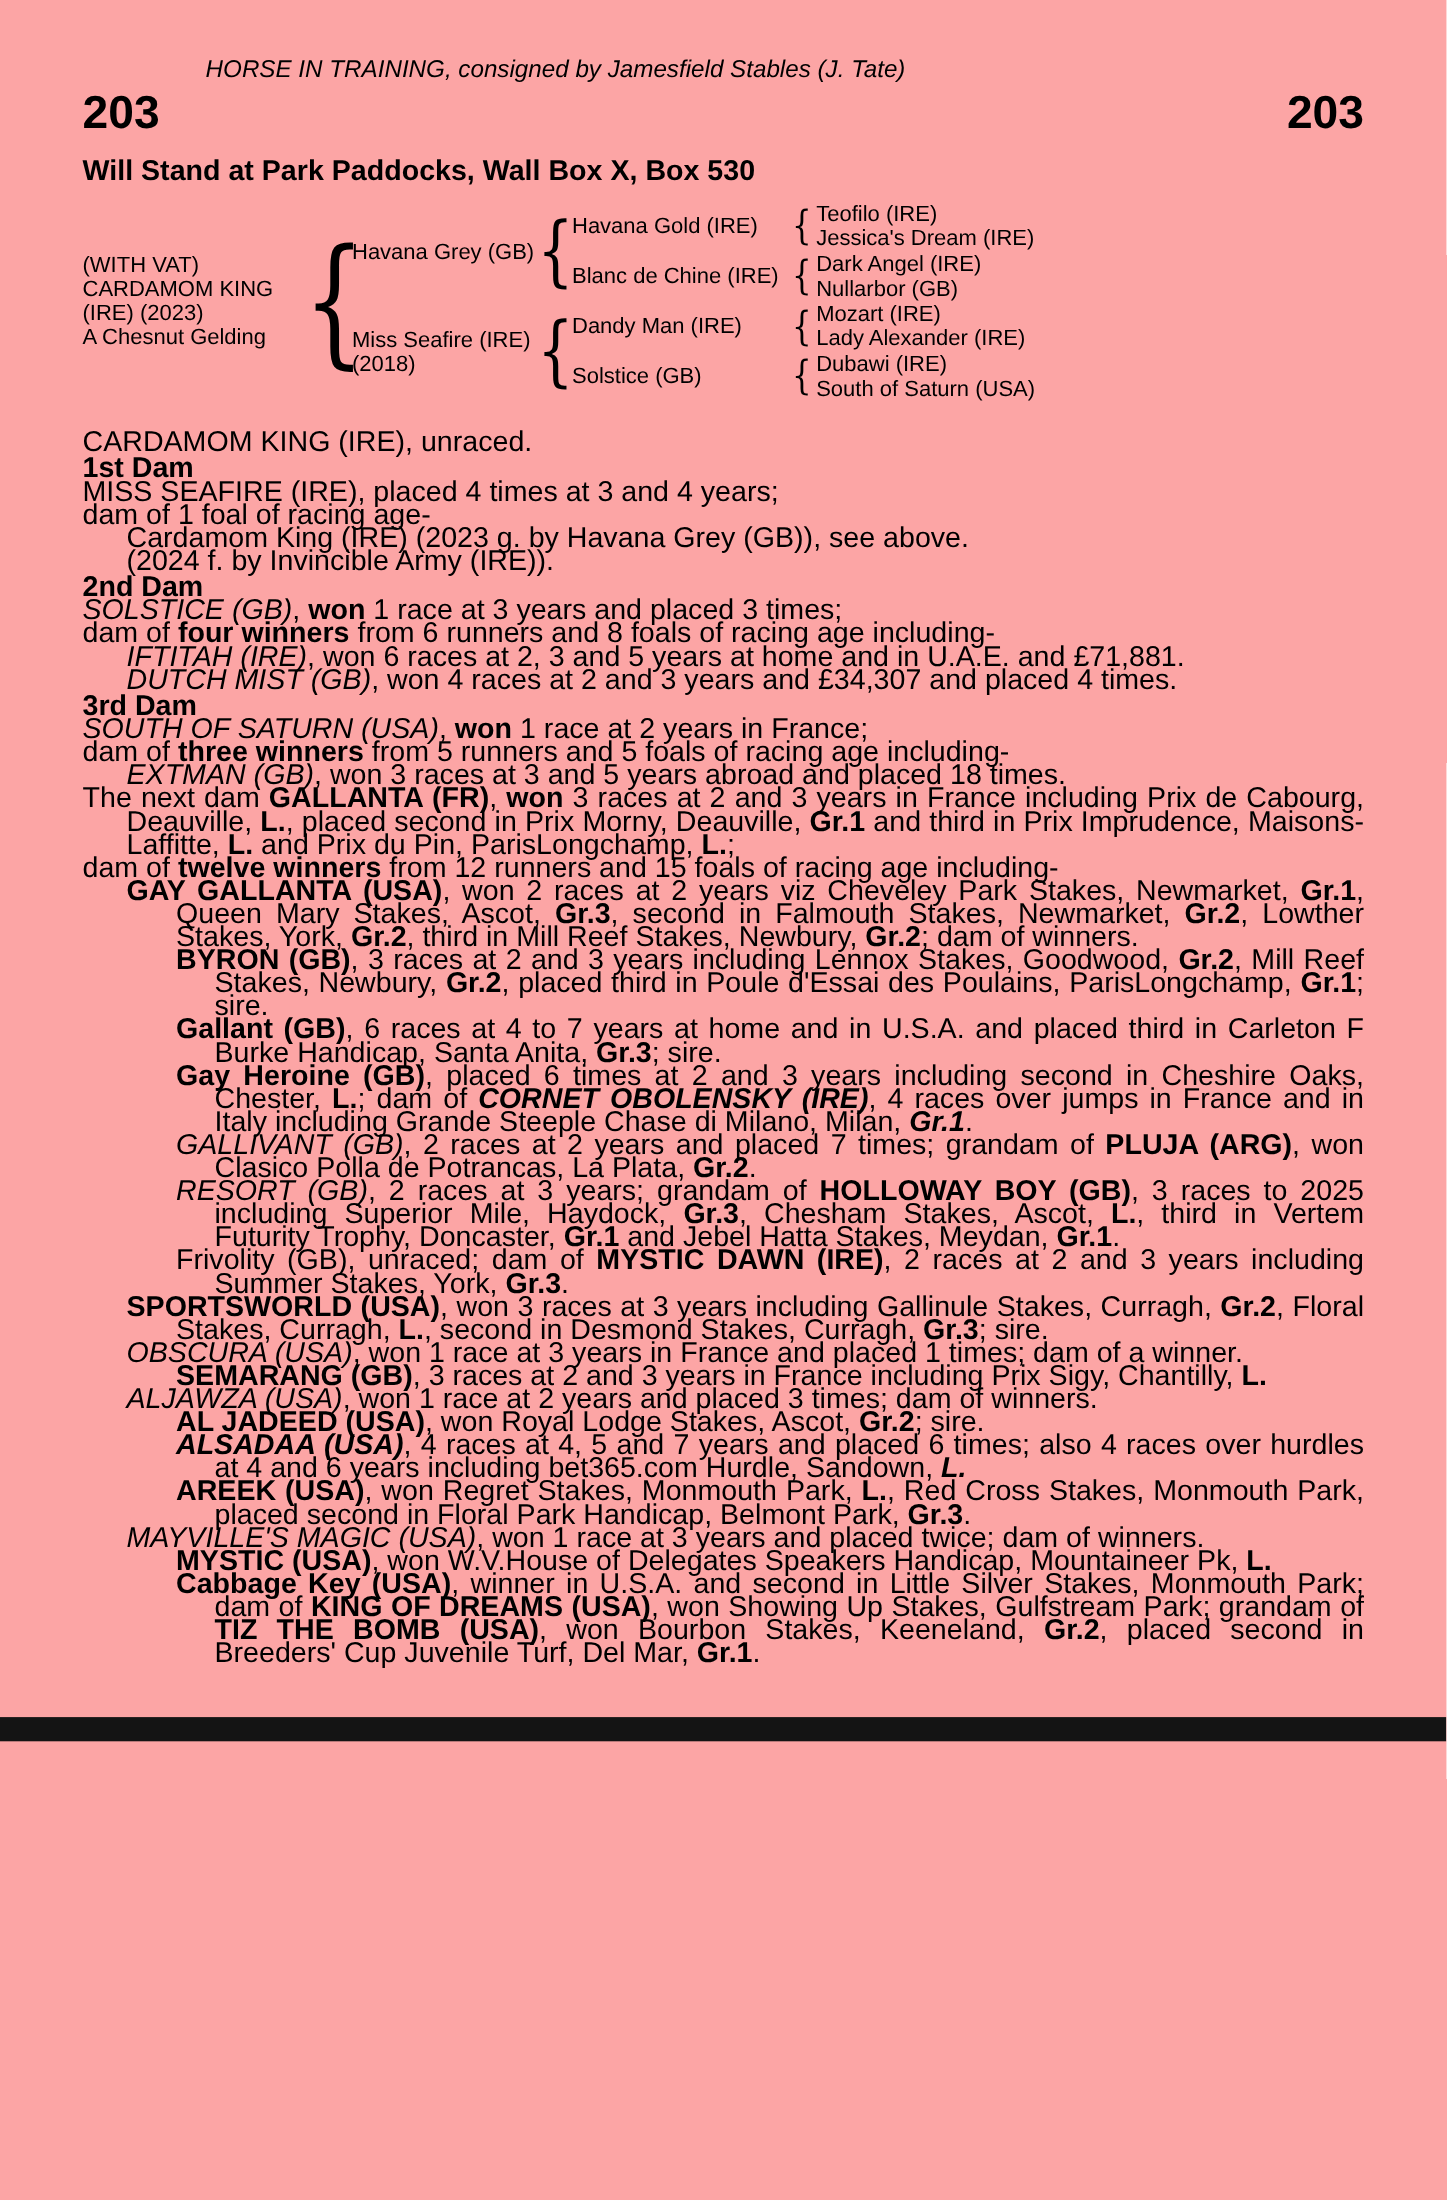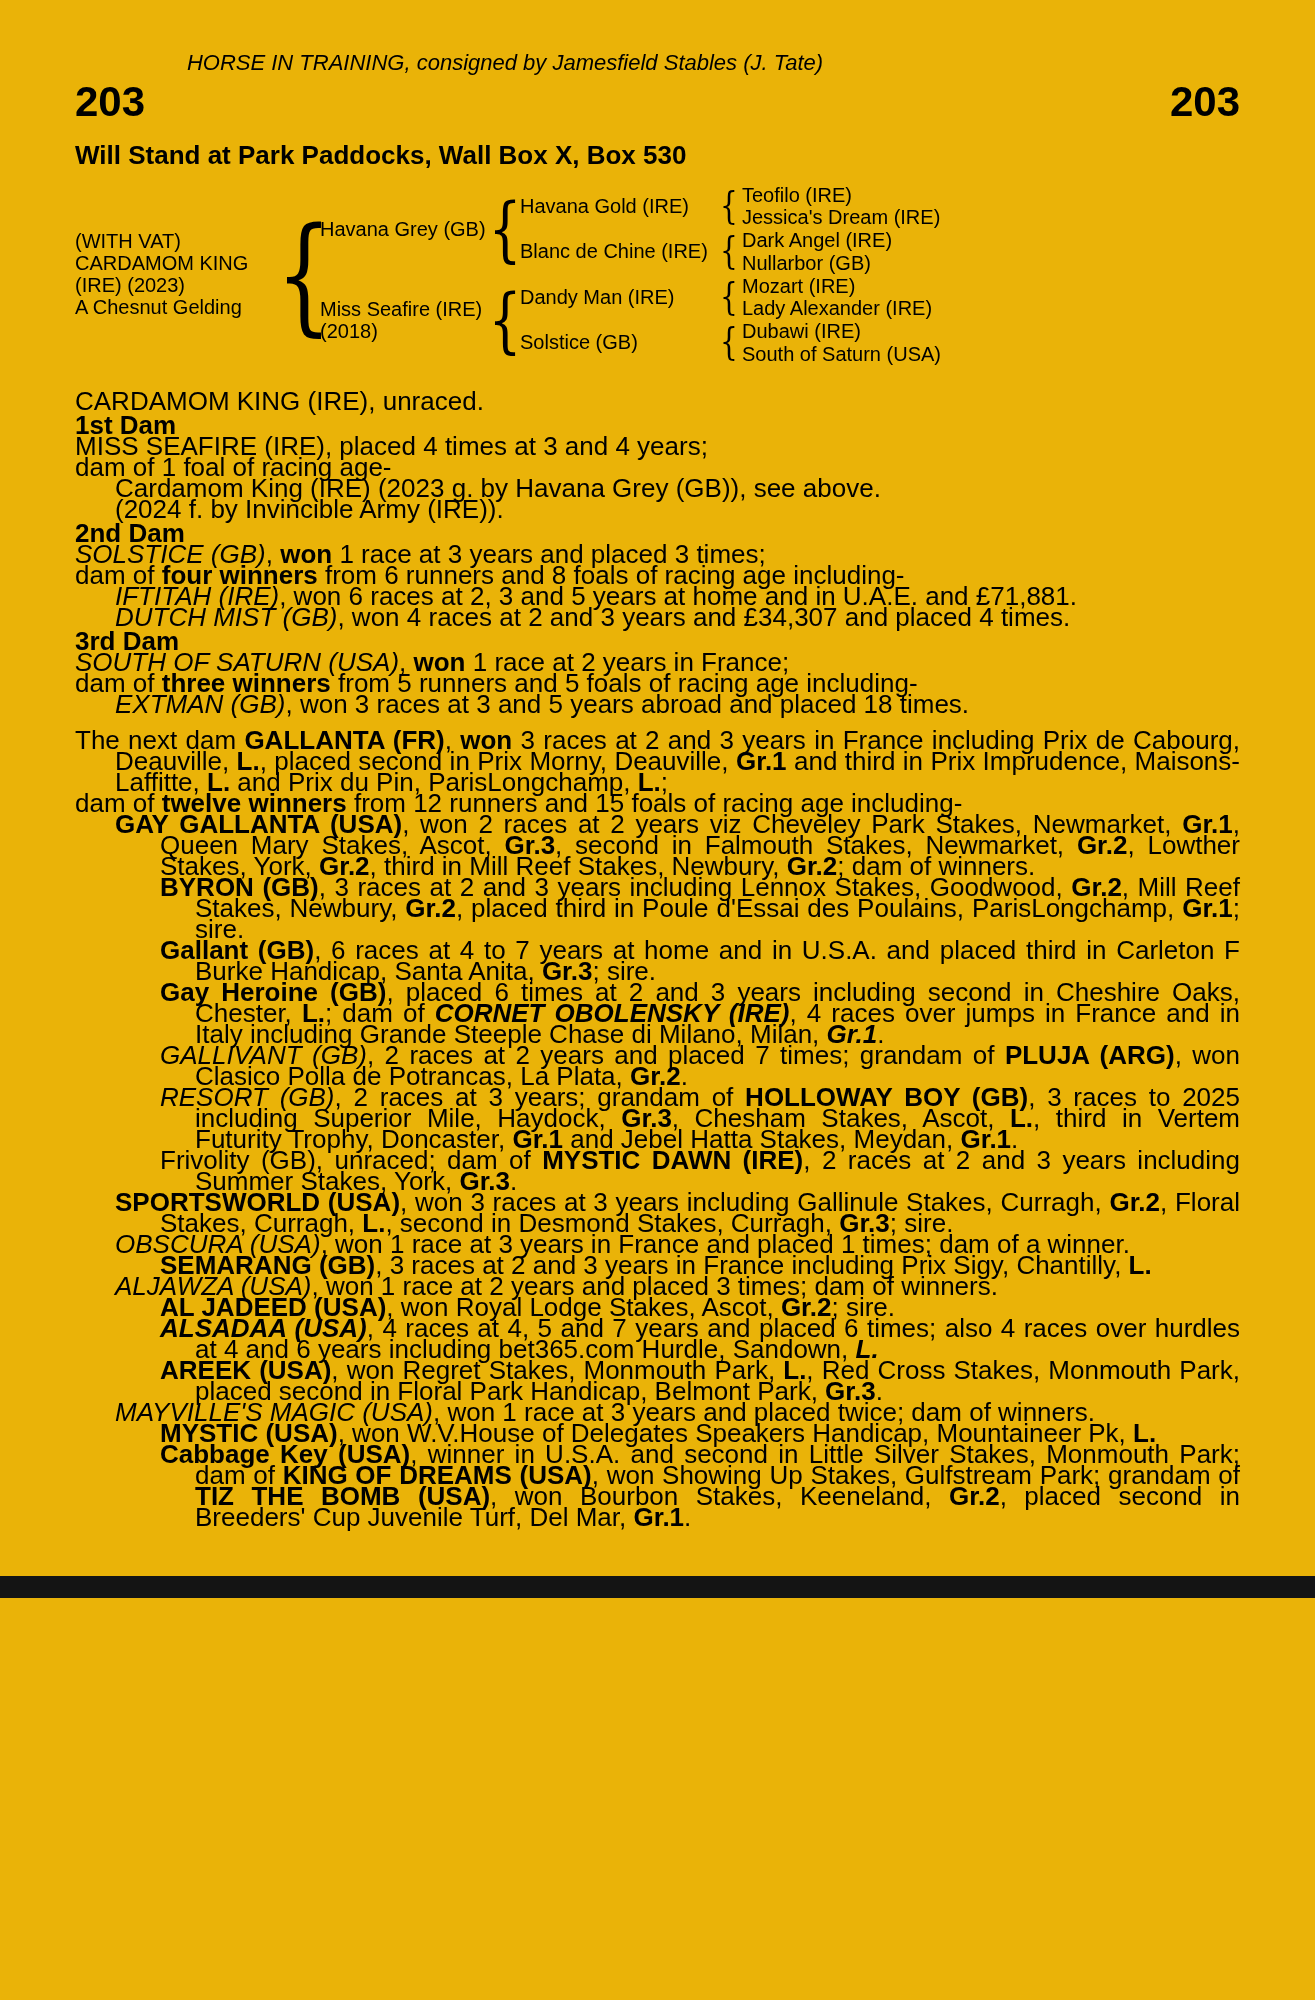--- a/index.html
+++ b/index.html
@@ -1,21 +1,21 @@
 <!DOCTYPE html>
 <html><head>
 <meta charset="utf-8">
 <style>
   * { box-sizing: border-box; }
   html, body { margin: 0; padding: 0; background: #ffffff; }
   .page {
     width: 1315px; height: 2000px;
     padding: 50px 75px 0;
     position: relative;
-    background: #eab308;
+    background: #fca5a5;
     color: #000000;
     font-family: "Liberation Sans", "DejaVu Sans", sans-serif;
     overflow: hidden;
   }
   .consignor { width: 860px; text-align: center; font-size: 22px; font-style: italic; }
   .lot-row { display: flex; justify-content: space-between; align-items: baseline; font-size: 42px; font-weight: bold; line-height: 1; margin-top: 5px; }
   .stand-line { font-size: 26px; font-weight: bold; margin-top: 17px; }
 
   
   .pedigree { display: flex; align-items: stretch; height: 182px; margin-top: 12px; font-size: 20px; line-height: 22px; }
@@ -32,21 +32,21 @@
   .brace { display: flex; align-items: center; justify-content: center; font-family: "DejaVu Serif", "Liberation Serif", serif; font-weight: normal; }
   .brace > span { display: block; line-height: 1; }
   .brace-xl { width: 32px; } .brace-xl > span { font-size: 88px; transform: scaleY(1.45); }
   .brace-lg { width: 30px; } .brace-lg > span { font-size: 52px; transform: scaleY(1.35); }
   .brace-sm { width: 26px; } .brace-sm > span { font-size: 28px; transform: scaleY(1.30); }
 
   
   .body-text { margin-top: 26px; font-size: 26px; line-height: 21px; }
   .para { margin: 0; }
   .h   { font-weight: bold; margin-top: 3px; }
-  .gap { margin-top: 15px; }
+  .gap { }
   .p0h { padding-left: 40px;  text-indent: -40px; text-align: justify; }
   .lv1 { padding-left: 85px;  text-indent: -45px; }
   .lv2 { padding-left: 120px; text-indent: -35px; }
   .j   { text-align: justify; }
   .fb  { font-weight: bold; }
   .fi  { font-style: italic; }
 
   .bottom-bar { height: 22px; background: #141414; margin: 48px -75px 0; }
 </style>
 </head>

